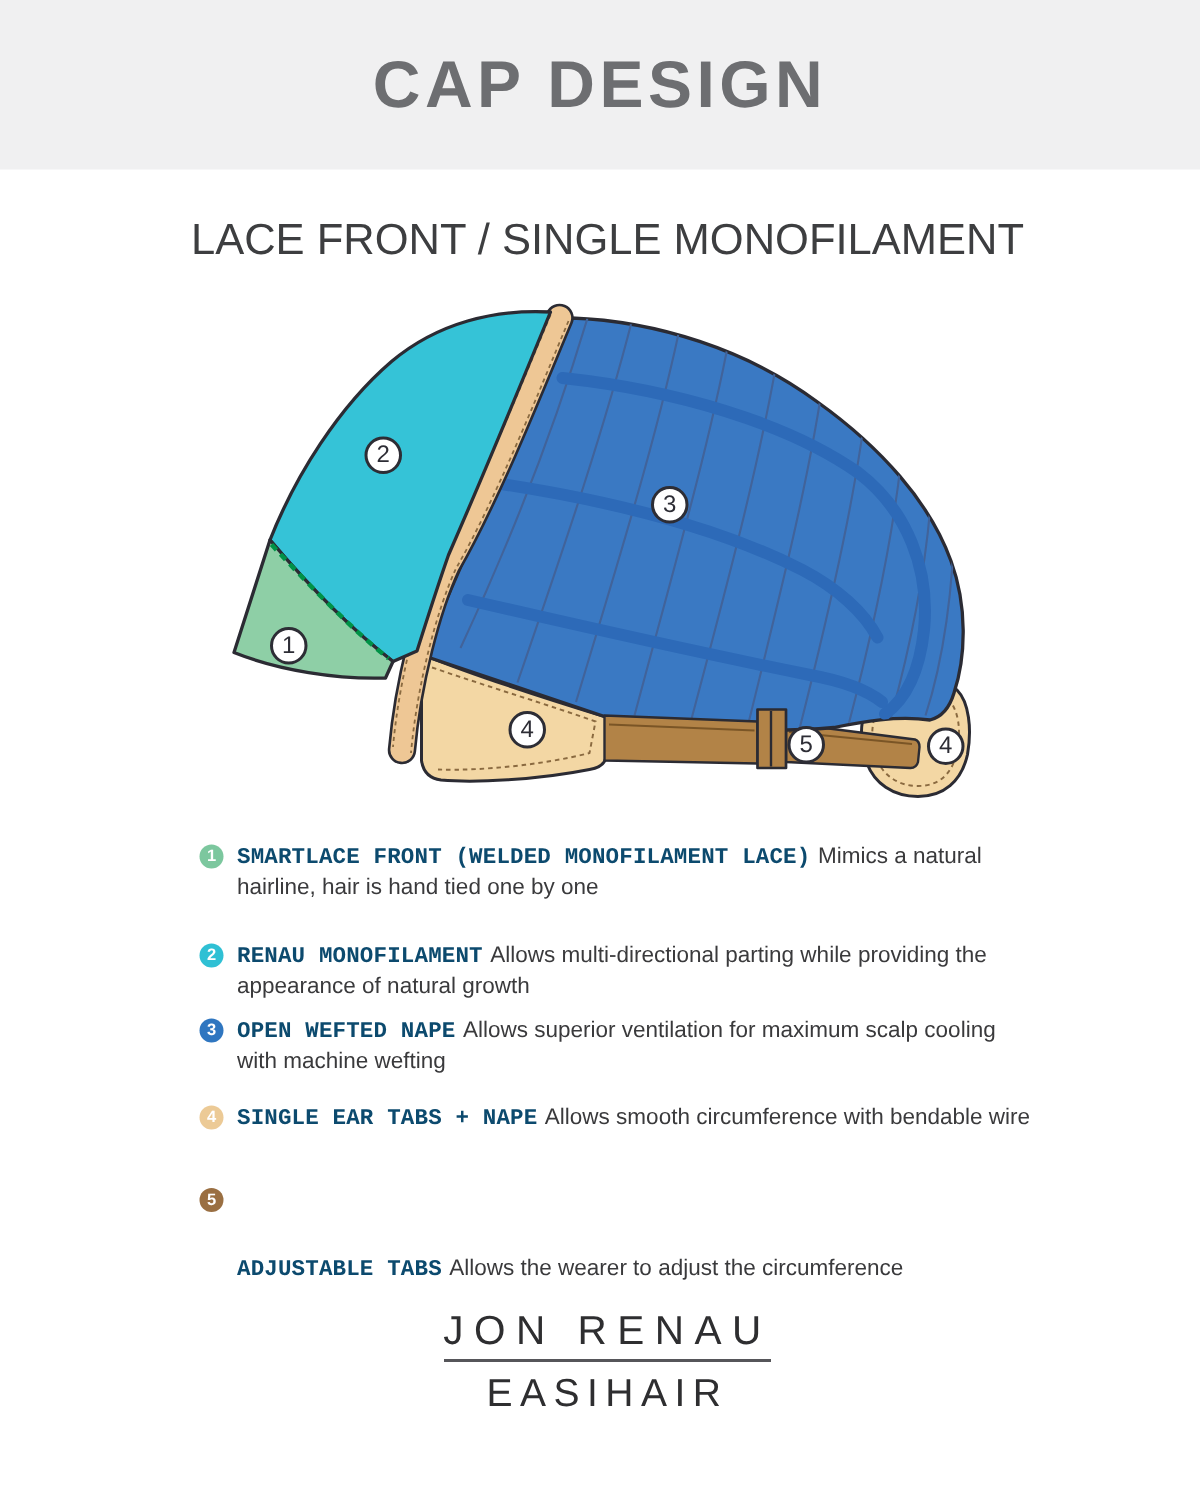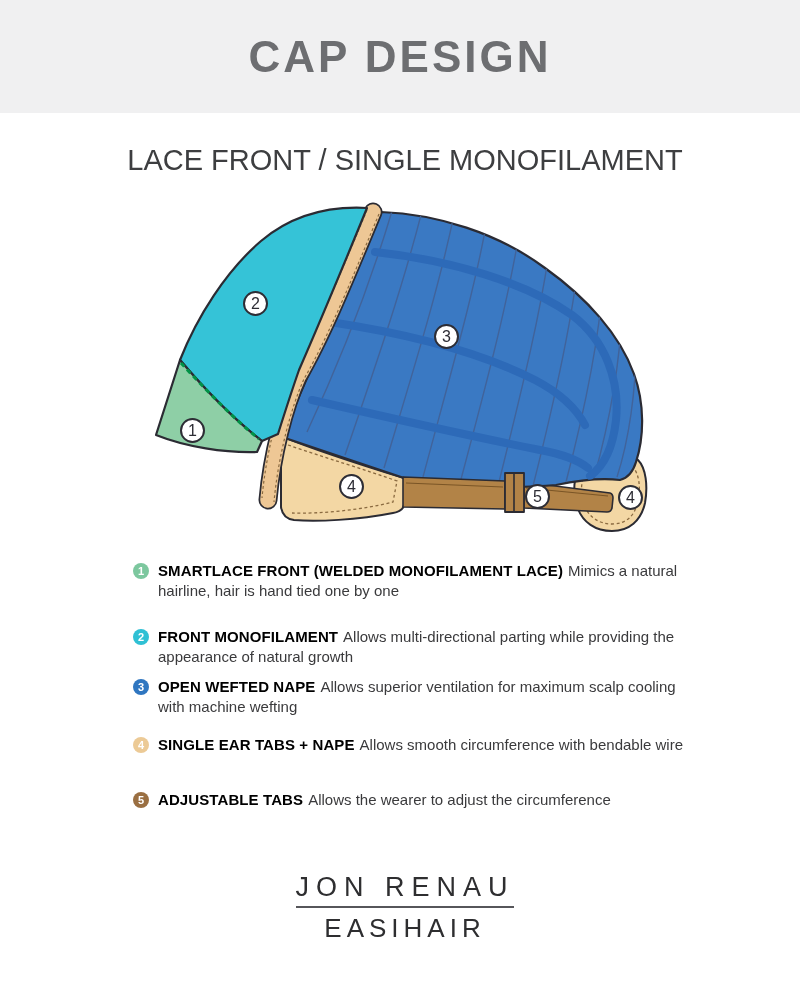--- a/index.html
+++ b/index.html
@@ -18,21 +18,21 @@
 
   
   .callout{position:absolute;width:25px;height:25px;border-radius:50%;background:#ffffff;border:2px solid #2d2d35;
            box-sizing:border-box;display:flex;align-items:center;justify-content:center;
            font-size:16px;color:#2d2d35;line-height:1;}
 
   
   .legend-dot{position:absolute;width:16px;height:16px;border-radius:50%;display:flex;align-items:center;justify-content:center;
               color:#ffffff;font-size:11px;font-weight:bold;line-height:1;}
   .legend-text{position:absolute;left:158px;width:532px;font-size:15px;line-height:20px;color:#3a3a3c;}
-  .legend-text b{color:#000000;letter-spacing:0.1px;}
+  .legend-text b{color:#0c4a6e;letter-spacing:0.1px;font-family:Liberation Mono, monospace;}
   .legend-text .desc{margin-left:5px;}
 
   
   .footer{position:absolute;left:5px;top:872px;width:800px;text-align:center;color:#2e2e30;}
   .brand-top{font-size:27px;letter-spacing:7px;line-height:30px;}
   .brand-rule{width:218px;height:2px;background:#56565a;margin:4px auto 5px auto;}
   .brand-bottom{font-size:26px;letter-spacing:5px;line-height:30px;}
 </style>
 </head>
 <body>
@@ -129,35 +129,35 @@
   <div class="callout" style="left:618px;top:485px;">4</div>
 
   <div>
     <div class="legend-dot" style="left: 133px; top: 563px; background: rgb(124, 199, 158);">1</div>
     <div class="legend-text" style="top:561px;">
       <b>SMARTLACE FRONT (WELDED MONOFILAMENT LACE)</b><span class="desc">Mimics a natural hairline, hair is hand tied one by one</span>
     </div>
 
     <div class="legend-dot" style="left: 133px; top: 629px; background: rgb(47, 192, 212);">2</div>
     <div class="legend-text" style="top:627px;">
-      <b>FRONT MONOFILAMENT</b><span class="desc">Allows multi-directional parting while providing the appearance of natural growth</span>
+      <b>RENAU MONOFILAMENT</b><span class="desc">Allows multi-directional parting while providing the appearance of natural growth</span>
     </div>
 
     <div class="legend-dot" style="left: 133px; top: 679px; background: rgb(47, 118, 192);">3</div>
     <div class="legend-text" style="top:677px;">
       <b>OPEN WEFTED NAPE</b><span class="desc">Allows superior ventilation for maximum scalp cooling  with machine wefting</span>
     </div>
 
     <div class="legend-dot" style="left: 133px; top: 737px; background: rgb(236, 202, 150);">4</div>
     <div class="legend-text" style="top:735px;">
       <b>SINGLE EAR TABS + NAPE</b><span class="desc">Allows smooth circumference with bendable wire</span>
     </div>
 
     <div class="legend-dot" style="left: 133px; top: 792px; background: rgb(154, 111, 66);">5</div>
-    <div class="legend-text" style="top:790px;">
+    <div class="legend-text" style="top:836px;">
       <b>ADJUSTABLE TABS</b><span class="desc">Allows the wearer to adjust the circumference</span>
     </div>
   </div>
 
   <div class="footer">
     <div class="brand-top">JON RENAU</div>
     <div class="brand-rule"></div>
     <div class="brand-bottom">EASIHAIR</div>
   </div>
 

